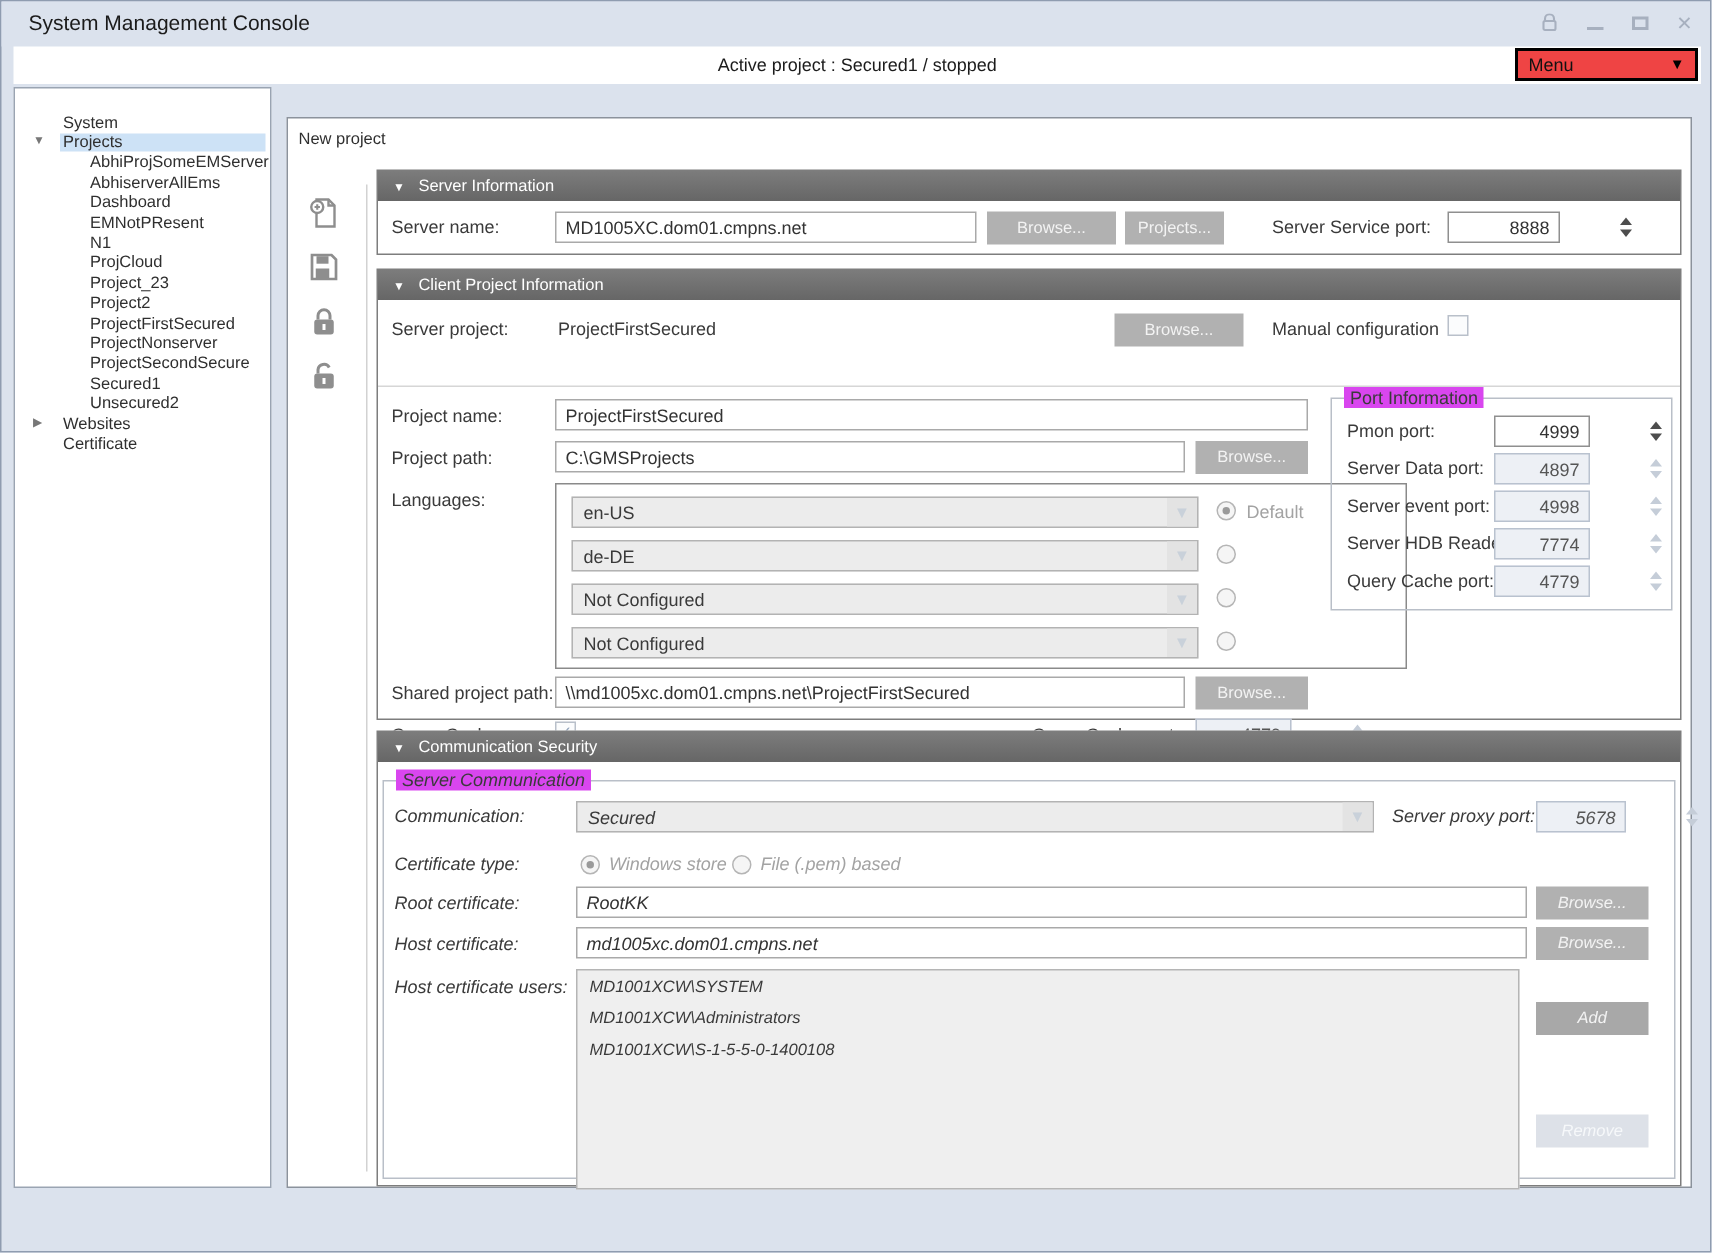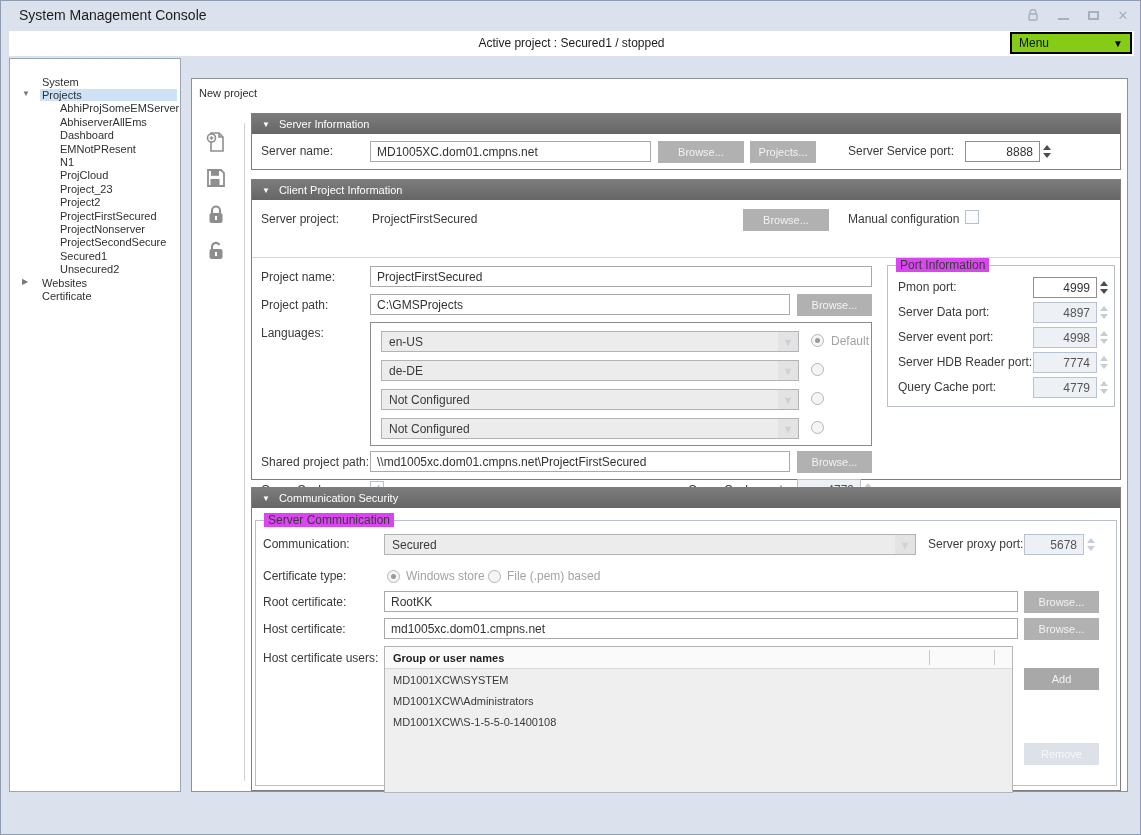--- a/index.html
+++ b/index.html
@@ -11,21 +11,21 @@
   
   .titlebar { position:absolute; left:0; top:0; width:100%; height:30px; background:#dbe2ed; }
   .title-text { position:absolute; left:18px; top:6px; font-size:14px; color:#1b1b1b; }
   .winbtns { position:absolute; right:10px; top:7px; display:flex; align-items:center; gap:16px; }
   .wb { width:14px; height:14px; display:flex; align-items:center; justify-content:center; color:#a7b0bf; font-size:13px; }
   .wb-min i { display:block; width:11px; height:2px; background:#a7b0bf; margin-top:7px; }
   .wb-max i { display:block; width:11px; height:9px; border:2px solid #a7b0bf; }
   
   .menubar { position:absolute; left:8px; top:30px; width:1125px; height:25px; background:#ffffff; }
   .active-project { position:absolute; left:0; right:0; top:5px; text-align:center; font-size:12px; color:#1b1b1b; }
-  .menu-box { position:absolute; right:2px; top:1px; width:122px; height:22px; background:#84cc16; border:2px solid #000;
+  .menu-box { position:absolute; right:2px; top:1px; width:122px; height:22px; background:#ef4444; border:2px solid #000;
     display:flex; align-items:center; font-size:12px; color:#111; padding:0 7px; cursor:default; }
   .menu-box .arr { margin-left:auto; font-size:10px; color:#000; }
   
   .sidebar { position:absolute; left:8px; top:57px; width:172px; height:734px; background:#fff; border:1px solid #9aa4b2; padding-top:16px; }
   .trow { position:relative; height:13.4px; display:flex; align-items:center; font-size:11px; color:#2f2f2f; cursor:default; }
   .trow .arrow { position:absolute; left:12px; width:12px; font-size:8px; color:#777; top:1px; }
   .trow .lbl { margin-left:30px; padding:0 2px; white-space:nowrap; }
   .trow.d2 .lbl { margin-left:48px; }
   .trow.selected .lbl { background:#cde2f6; flex:1; margin-right:3px; }
   
@@ -45,21 +45,21 @@
     display:flex; align-items:center; cursor:default; }
   .sec-header .tri { font-size:8px; margin:0 9px 0 10px; }
   .sec-body { position:relative; }
   .flabel { position:absolute; font-size:12px; color:#3a3a3a; white-space:nowrap; }
   .tinput { position:absolute; height:21px; border:1px solid #a9a9a9; background:#fff; font-size:12px; color:#333;
     display:flex; align-items:center; padding:0 6px; white-space:nowrap; overflow:hidden; }
   .btn { position:absolute; height:22px; background:#b1b1b1; color:#f3f3f3; font-size:11px;
     display:flex; align-items:center; justify-content:center; cursor:default; }
   .btn.disabled { background:#dde1e8; color:#f6f8fa; }
   
-  .numwrap { position:absolute; display:flex; align-items:center; }
+  .numwrap { position:absolute; display:flex; align-items:center;gap:37px; }
   .numbox { height:21px; border:1px solid #8f8f8f; background:#fff; font-size:12px; color:#333;
     display:flex; align-items:center; justify-content:flex-end; padding:0 6px; }
   .numbox.dis { background:#edf0f5; border-color:#b9c2cf; color:#555; }
   .spin { display:flex; flex-direction:column; gap:3px; margin-left:3px; }
   .tu { width:0; height:0; border-left:4px solid transparent; border-right:4px solid transparent; border-bottom:5px solid #4d4d4d; }
   .td { width:0; height:0; border-left:4px solid transparent; border-right:4px solid transparent; border-top:5px solid #4d4d4d; }
   .spin.dis .tu { border-bottom-color:#c5cdd8; }
   .spin.dis .td { border-top-color:#c5cdd8; }
   
   .drop { position:absolute; height:21px; background:#ececec; border:1px solid #b3b3b3; font-size:12px; color:#3a3a3a;
@@ -243,21 +243,21 @@
         <div class="divider" style="left:0; right:0; top:57px;"></div>
 
         <span class="flabel" style="left:9px; top:70px;">Project name:</span>
         <div class="tinput" style="left:118px; top:66px; width:502px;">ProjectFirstSecured</div>
 
         <span class="flabel" style="left:9px; top:98px;">Project path:</span>
         <div class="tinput" style="left:118px; top:94px; width:420px;">C:\GMSProjects</div>
         <div class="btn" style="left:545px; top:94px; width:75px;">Browse...</div>
 
         <span class="flabel" style="left:9px; top:126px;">Languages:</span>
-        <div class="langbox" style="left:118px; top:122px; width:502px; height:124px;">
+        <div class="langbox" style="left:118px; top:122px; width:568px; height:124px;">
           <div class="drop" style="left:10px; top:8px; width:418px;">
             <span>en-US</span>
             <span class="darr">▼</span>
           </div>
           <div class="radio sel" style="left:440px; top:11px;"></div>
           <span class="flabel graytxt" style="left:460px; top:11px;">Default</span>
 
           <div class="drop" style="left:10px; top:37px; width:418px;">
             <span>de-DE</span>
             <span class="darr">▼</span>
@@ -338,21 +338,21 @@
             </div>
         </div>
       </div>
     </div>
 
     <div class="section" style="top:408px; height:304px;">
       <div class="sec-header">
         <span class="tri">▼</span>
         <span>Communication Security</span>
       </div>
-      <div class="sec-body" style="height:283px;">
+      <div class="sec-body" style="height:283px;font-style:italic;">
         <div class="fset" style="left:3px; top:12px; right:3px; bottom:5px;">
           <span class="legend">Server Communication</span>
           <div style="position:relative; height:100%;">
             <span class="flabel" style="left:7px; top:16px;">Communication:</span>
             <div class="drop" style="left:128px; top:13px; width:532px;">
               <span>Secured</span>
               <span class="darr">▼</span>
             </div>
             <span class="flabel" style="left:672px; top:16px;">Server proxy port:</span>
             <div class="numwrap" style="left:768px; top:13px;">
@@ -372,25 +372,20 @@
             <span class="flabel" style="left:7px; top:74px;">Root certificate:</span>
             <div class="tinput" style="left:128px; top:70px; width:634px;">RootKK</div>
             <div class="btn" style="left:768px; top:70px; width:75px;">Browse...</div>
 
             <span class="flabel" style="left:7px; top:101px;">Host certificate:</span>
             <div class="tinput" style="left:128px; top:97px; width:634px;">md1005xc.dom01.cmpns.net</div>
             <div class="btn" style="left:768px; top:97px; width:75px;">Browse...</div>
 
             <span class="flabel" style="left:7px; top:130px;">Host certificate users:</span>
             <div class="userlist" style="left:128px; top:125px; width:629px; height:147px;">
-              <div class="ul-head">
-                <span>Group or user names</span>
-                <span class="colsep" style="right:82px;"></span>
-                <span class="colsep" style="right:17px;"></span>
-              </div>
               <div class="ul-row">MD1001XCW\SYSTEM</div>
               <div class="ul-row">MD1001XCW\Administrators</div>
               <div class="ul-row">MD1001XCW\S-1-5-5-0-1400108</div>
             </div>
             <div class="btn" style="left:768px; top:147px; width:75px; background:#a8a8a8;">Add</div>
             <div class="btn disabled" style="left:768px; top:222px; width:75px;">Remove</div>
           </div>
         </div>
       </div>
     </div>

